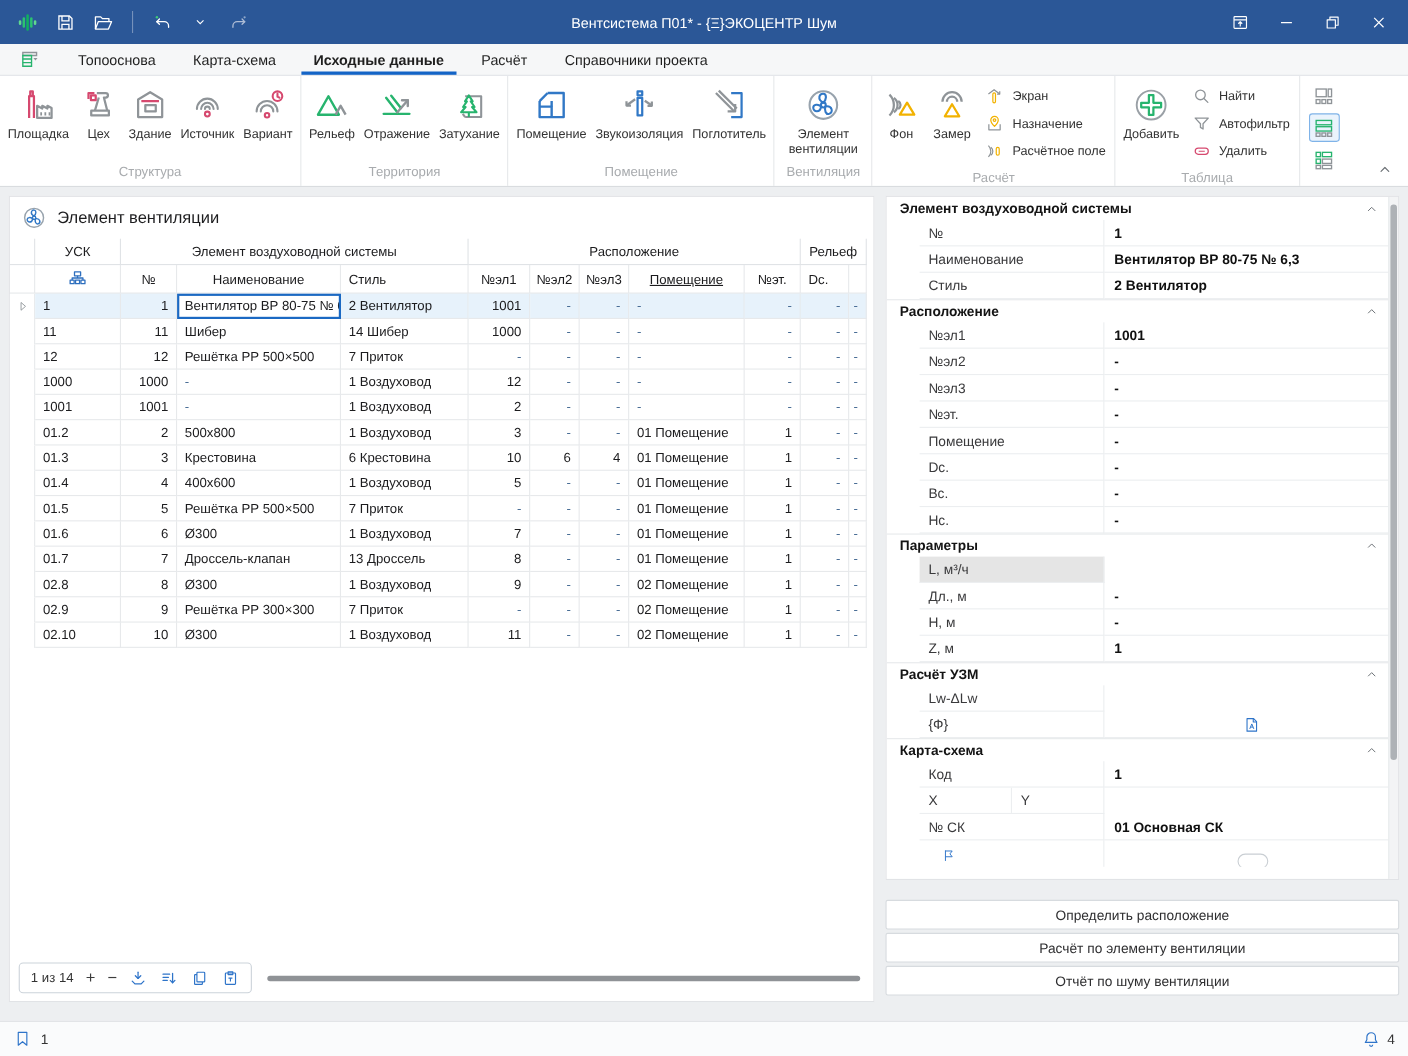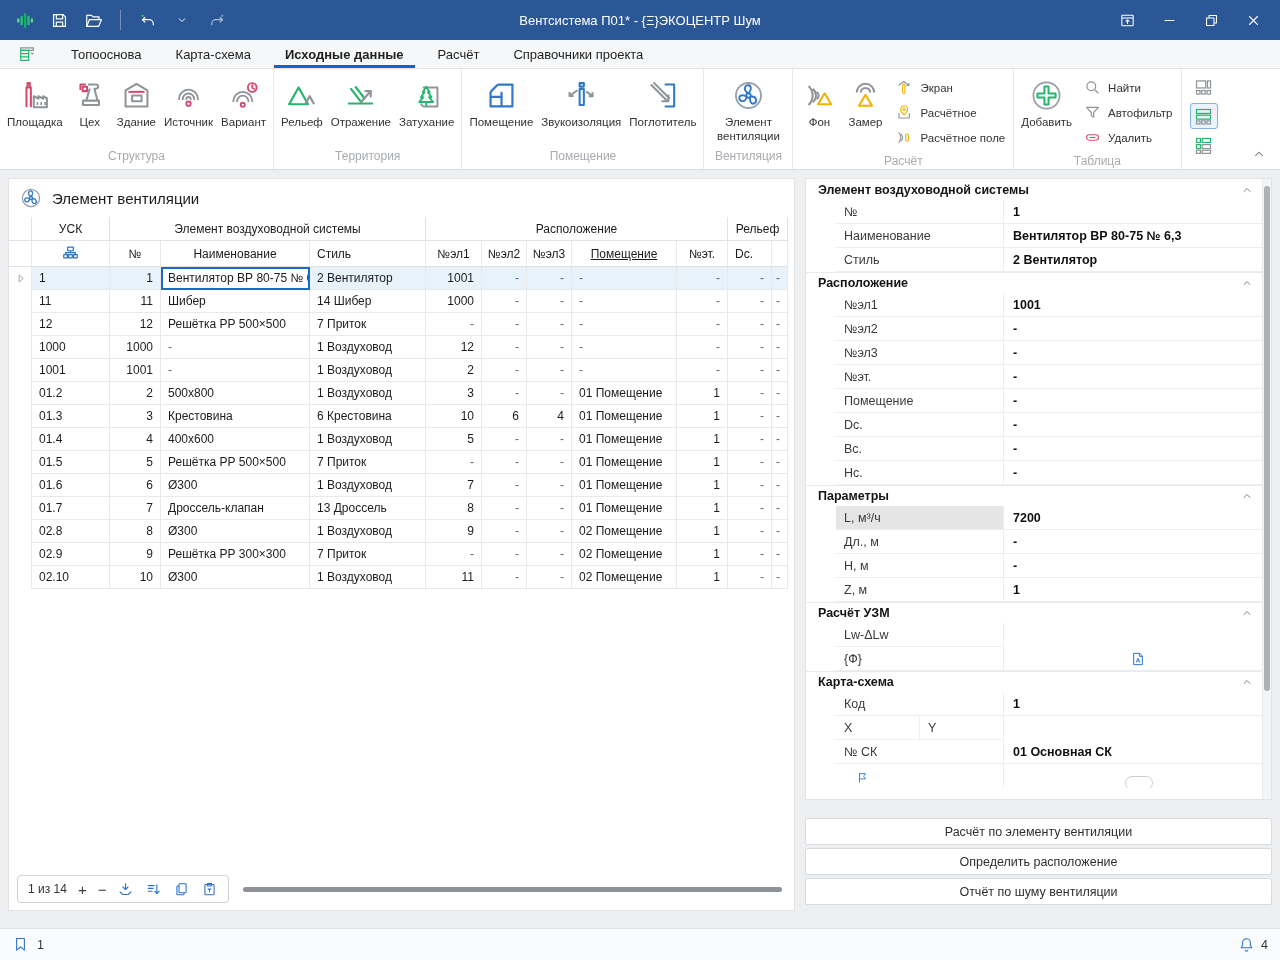--- a/index.html
+++ b/index.html
@@ -406,21 +406,21 @@
               <span class="rlabel-s">Экран</span>
             </div>
             <div class="rsmall">
               <span class="ricon">
                 <svg viewBox="0 0 24 24" fill="none" stroke-width="1.4" stroke-linejoin="round">
                   <path d="M5 12.5V19h13v-6.5" stroke="#8f9498"></path>
                   <path d="M11.5 3.5a4.3 4.3 0 0 1 4.3 4.3c0 3.2-4.3 7.2-4.3 7.2S7.2 11 7.2 7.8a4.3 4.3 0 0 1 4.3-4.3z" stroke="#f2b200"></path>
                   <circle cx="11.5" cy="7.8" r="1.5" stroke="#f2b200"></circle>
                 </svg>
               </span>
-              <span class="rlabel-s">Расчётное</span>
+              <span class="rlabel-s">Назначение</span>
             </div>
             <div class="rsmall">
               <span class="ricon">
                 <svg viewBox="0 0 24 24" fill="none" stroke-width="1.4" stroke-linejoin="round">
                   <path d="M4.5 5.5a9 9 0 0 1 0 13" stroke="#8f9498"></path>
                   <path d="M7.3 7.5a5.6 5.6 0 0 1 0 9" stroke="#8f9498"></path>
                   <rect x="13.5" y="7.5" width="3.4" height="9" rx="1.7" stroke="#f2b200"></rect>
                 </svg>
               </span>
               <span class="rlabel-s">Расчётное поле</span>
@@ -887,21 +887,20 @@
               <span>Параметры</span>
               <span class="chev">
                 <svg viewBox="0 0 24 24" fill="none" stroke="#6b7075" stroke-width="1.8" stroke-linecap="round" stroke-linejoin="round">
                   <path d="M6 15l6-6 6 6"></path>
                 </svg>
               </span>
             </div>
             <div class="prow">
               <span class="pgut"></span>
               <span class="plab focus">L, м³/ч</span>
-              <span class="pval">7200</span>
             </div>
             <div class="prow">
               <span class="pgut"></span>
               <span class="plab">Дл., м</span>
               <span class="pval">-</span>
             </div>
             <div class="prow">
               <span class="pgut"></span>
               <span class="plab">Н, м</span>
               <span class="pval">-</span>
@@ -979,22 +978,22 @@
                 <span class="stub"></span>
               </span>
             </div>
           </div>
         </div>
       <div class="vscroll">
           <div class="vthumb"></div>
         </div>
     </div>
     <div class="actions">
+      <button class="action">Определить расположение</button>
       <button class="action">Расчёт по элементу вентиляции</button>
-      <button class="action">Определить расположение</button>
       <button class="action">Отчёт по шуму вентиляции</button>
     </div>
   </div>
 </div>
 
 <div class="statusbar">
   <span class="sb-left">
     <span>
         <svg viewBox="0 0 24 24" fill="none" stroke="#2e74c9" stroke-width="1.5" stroke-linejoin="round">
           <path d="M6.5 3.5h11V20L12 15.5 6.5 20z"></path>

